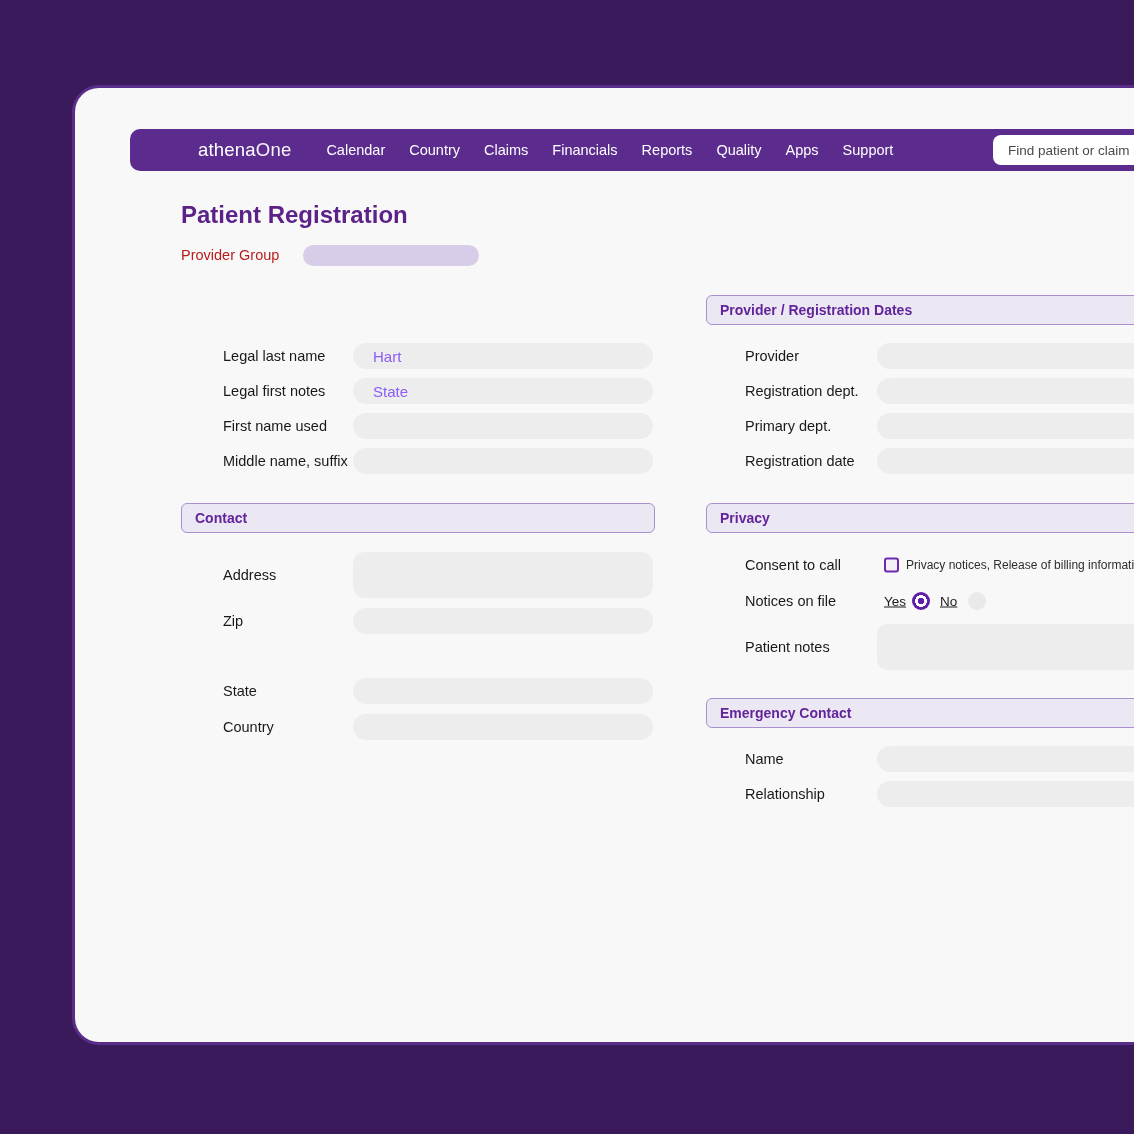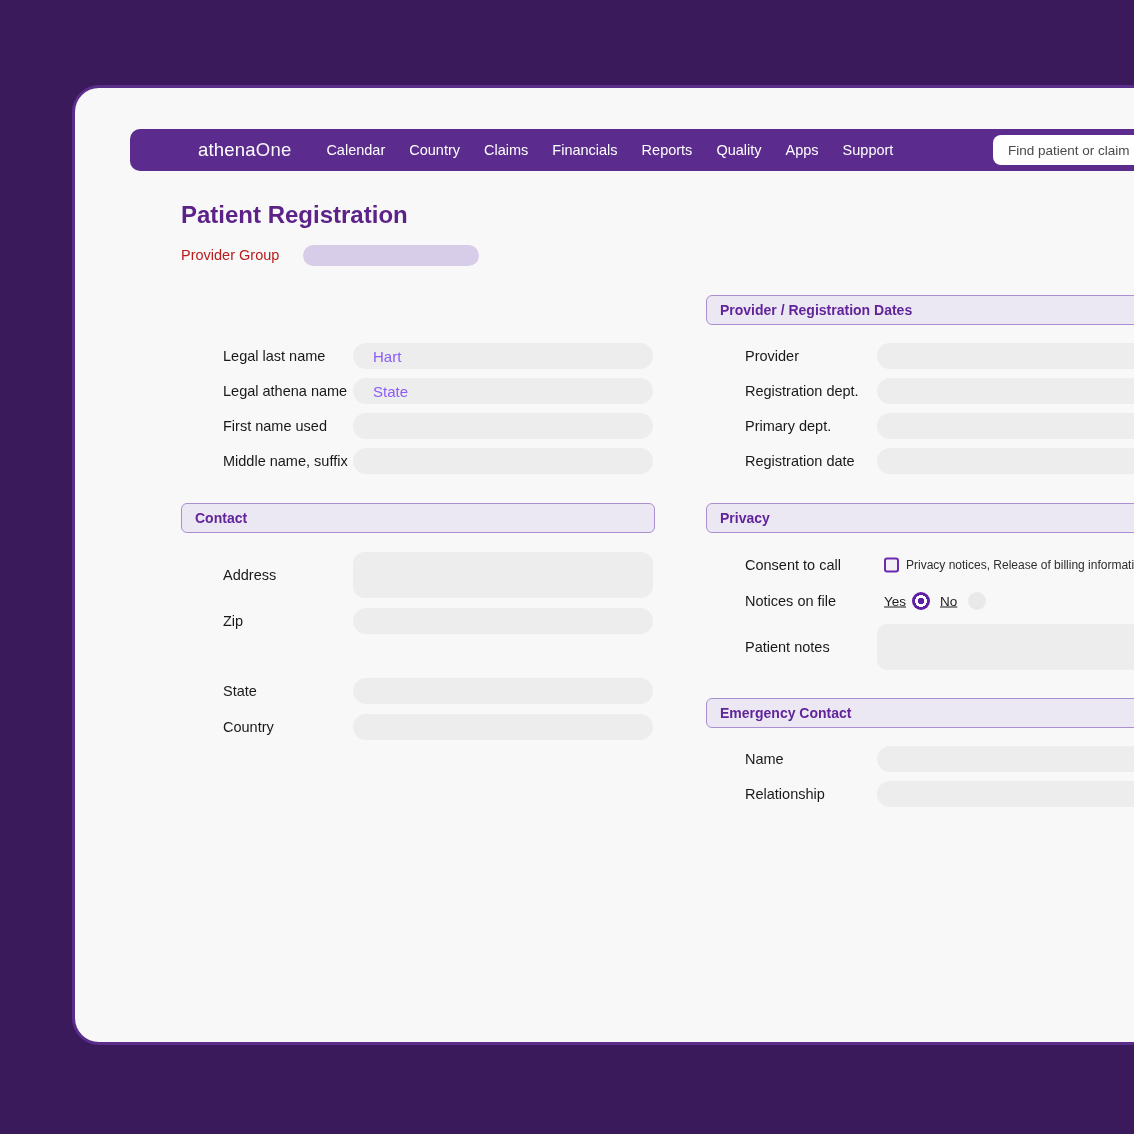--- a/index.html
+++ b/index.html
@@ -118,21 +118,21 @@
   <div class="pg-pill"></div>
 
   <div class="section col-l" style="top:207px;height:200px">
     <div class="frow" style="top:48px">
       <span class="flabel">Legal last name</span>
       <div class="pill">
           <span class="pval">Hart</span>
         </div>
     </div>
     <div class="frow" style="top:83px">
-      <span class="flabel">Legal athena name</span>
+      <span class="flabel">Legal first notes</span>
       <div class="pill">
           <span class="pval">State</span>
         </div>
     </div>
     <div class="frow" style="top:118px">
       <span class="flabel">First name used</span>
       <div class="pill">
           <span class="pval"></span>
         </div>
     </div>

